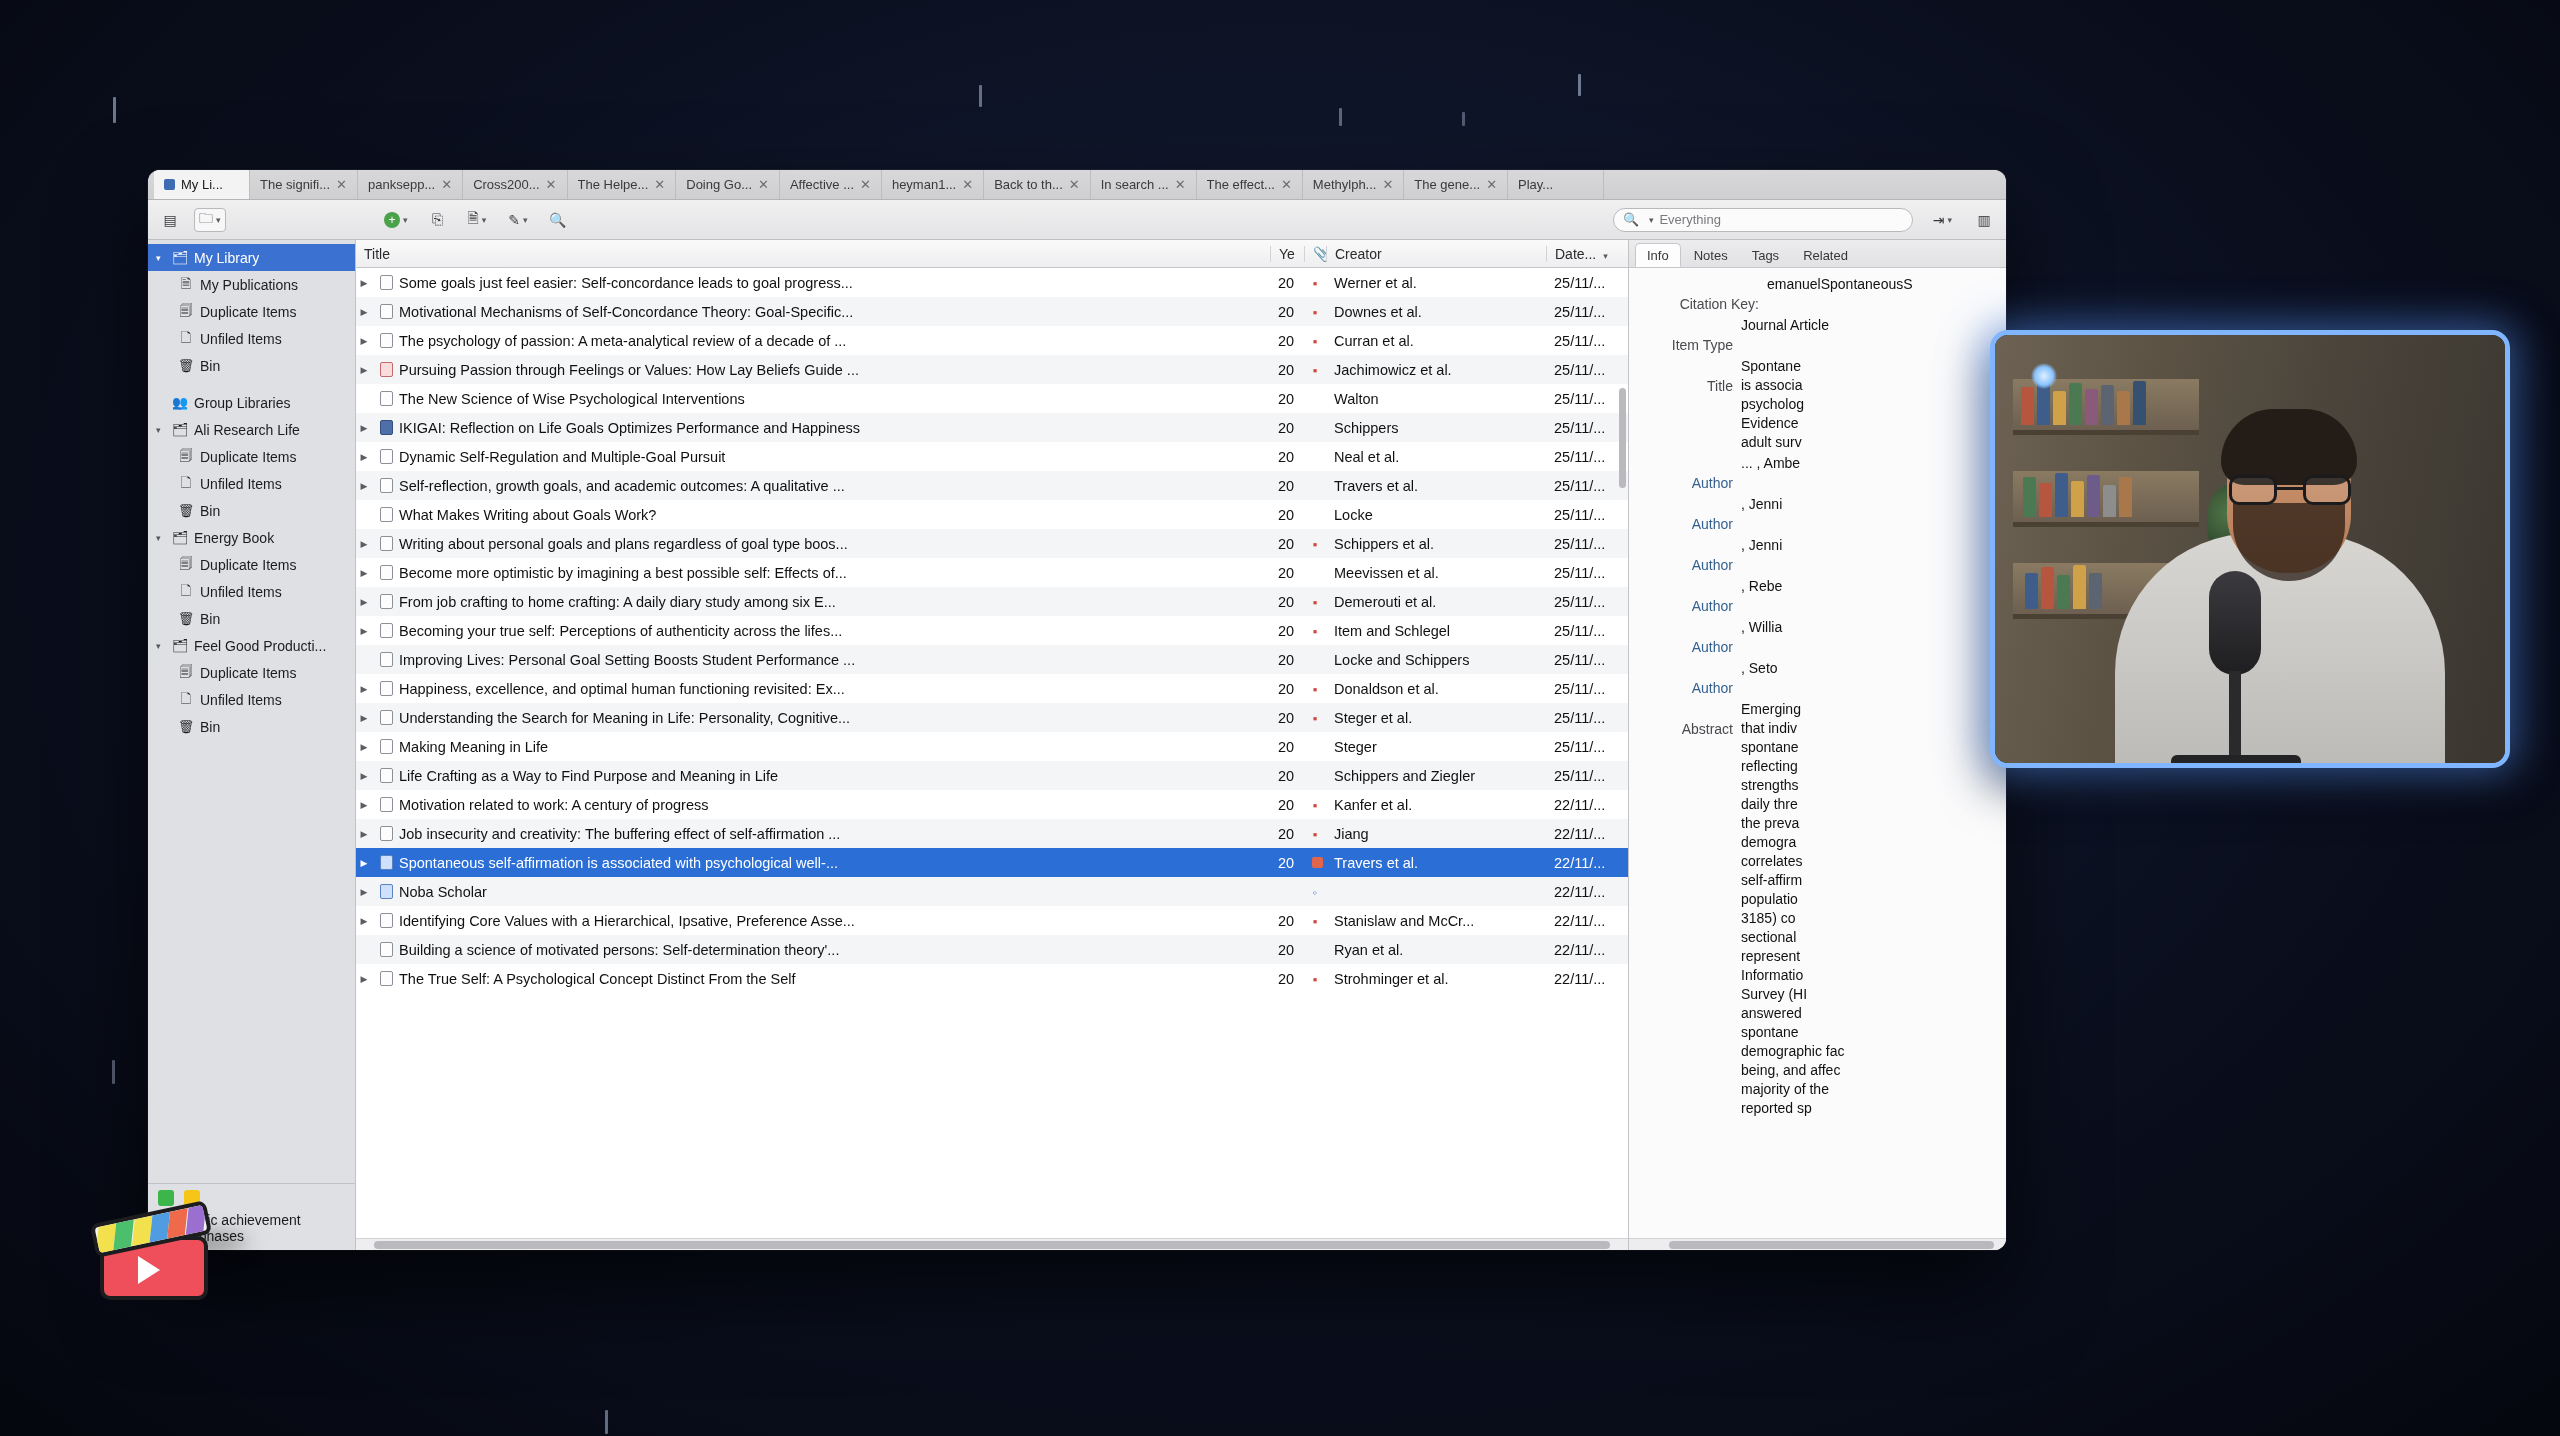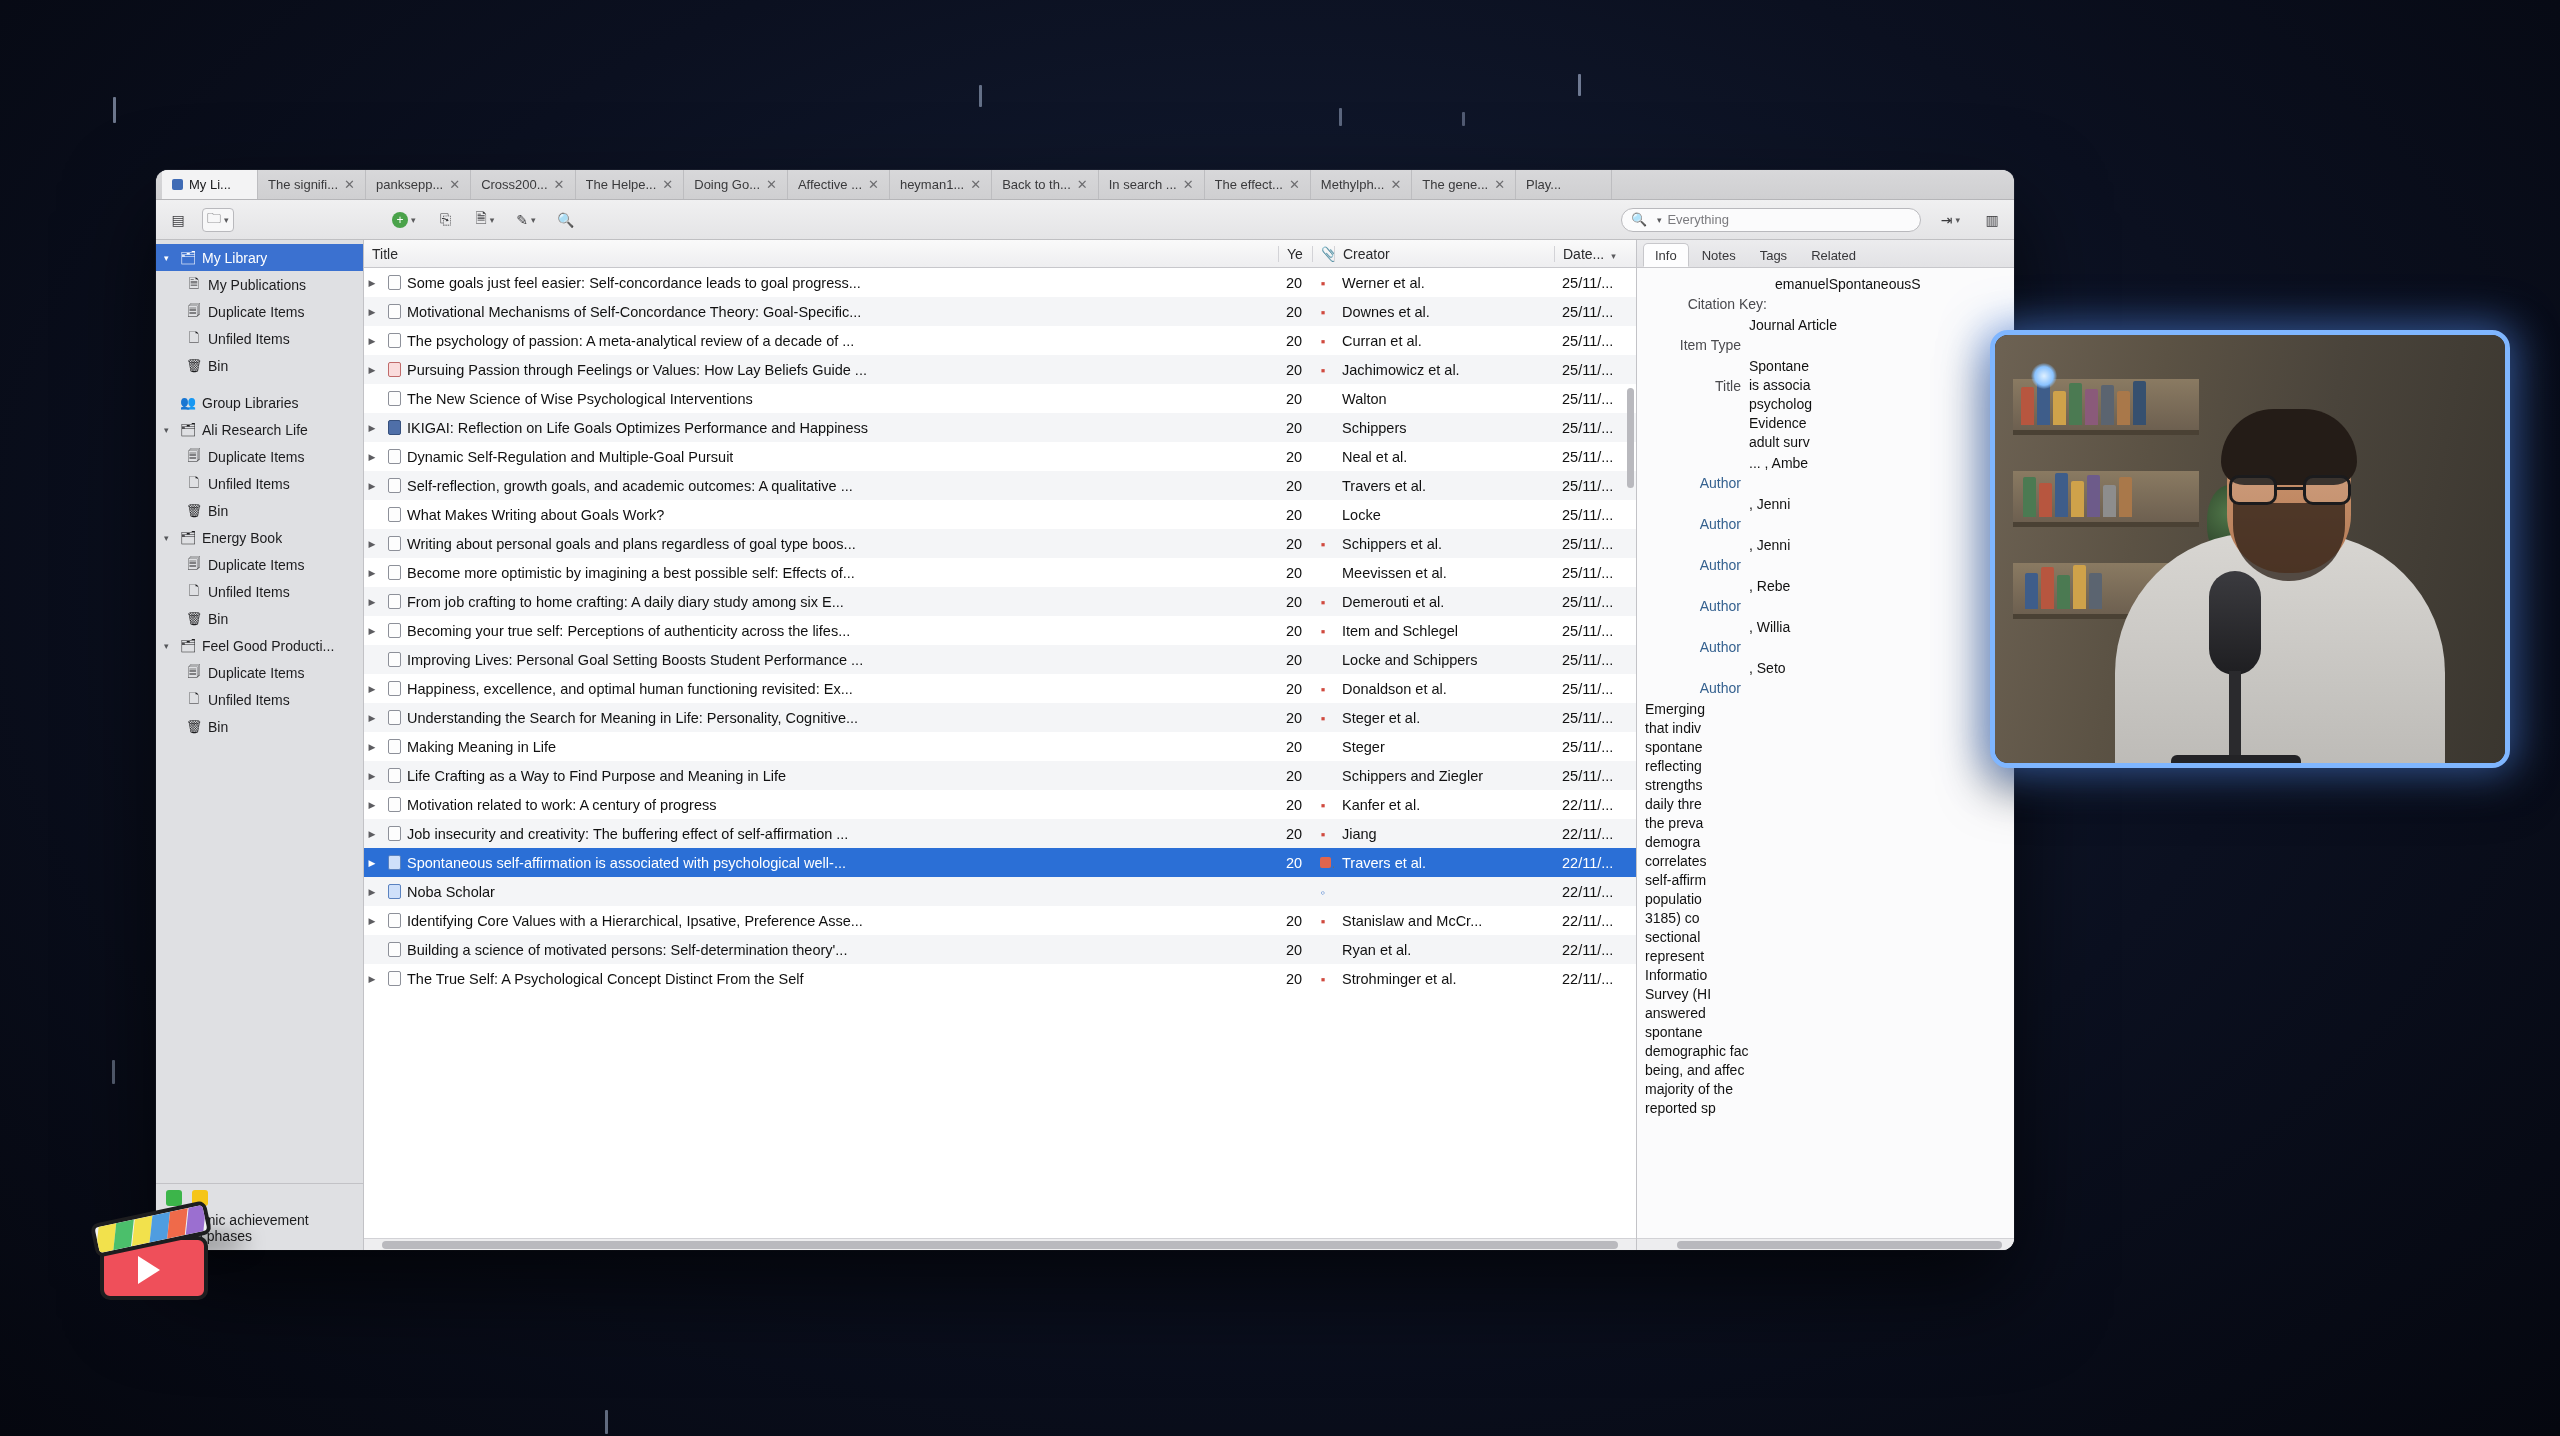--- a/index.html
+++ b/index.html
@@ -19,21 +19,21 @@
   .spark.s2 { left: 979px; top: 85px; width: 3px; height: 22px; opacity:.45; }
   .spark.s3 { left: 1578px; top: 74px; width: 3px; height: 22px; opacity:.5; }
   .spark.s4 { left: 1339px; top: 108px; width: 3px; height: 18px; opacity:.4; }
   .spark.s5 { left: 1462px; top: 112px; width: 3px; height: 14px; opacity:.35; }
   .spark.s6 { left: 112px; top: 1060px; width: 3px; height: 24px; opacity:.4; }
   .spark.s7 { left: 605px; top: 1410px; width: 3px; height: 24px; opacity:.45; }
 
   
   #zotero-window {
     position: absolute;
-    left: 156px; top: 170px;
+    left: 148px; top: 170px;
     width: 1858px; height: 1080px;
     background: #e9e9ea;
     border-radius: 12px;
     box-shadow: 0 40px 90px rgba(0,0,0,.65), 0 0 0 1px rgba(255,255,255,.06);
     overflow: hidden;
     display: flex; flex-direction: column;
   }
 
   
   .tabstrip {
@@ -848,20 +848,21 @@
         </div>
         <div class="frow">
           <div class="flabel link">Author</div>
           <div class="fval">, Willia</div>
         </div>
         <div class="frow">
           <div class="flabel link">Author</div>
           <div class="fval">, Seto</div>
         </div>
         <div class="frow">
+          <div class="flabel">Abstract</div>
           <div class="fval abstract" style="white-space: pre-line">Emerging
 that indiv
 spontane
 reflecting
 strengths
 daily thre
 the preva
 demogra
 correlates
 self-affirm

